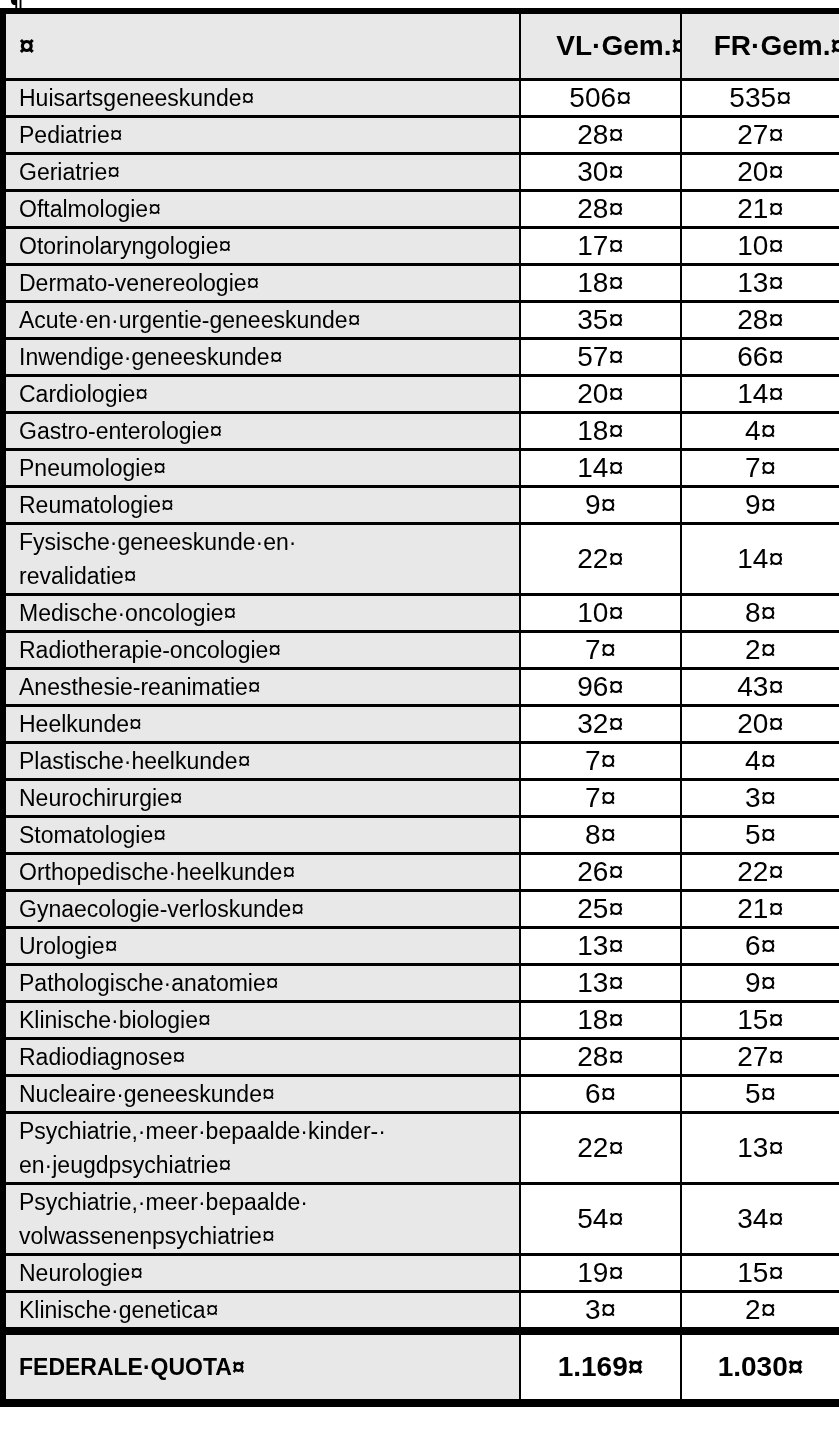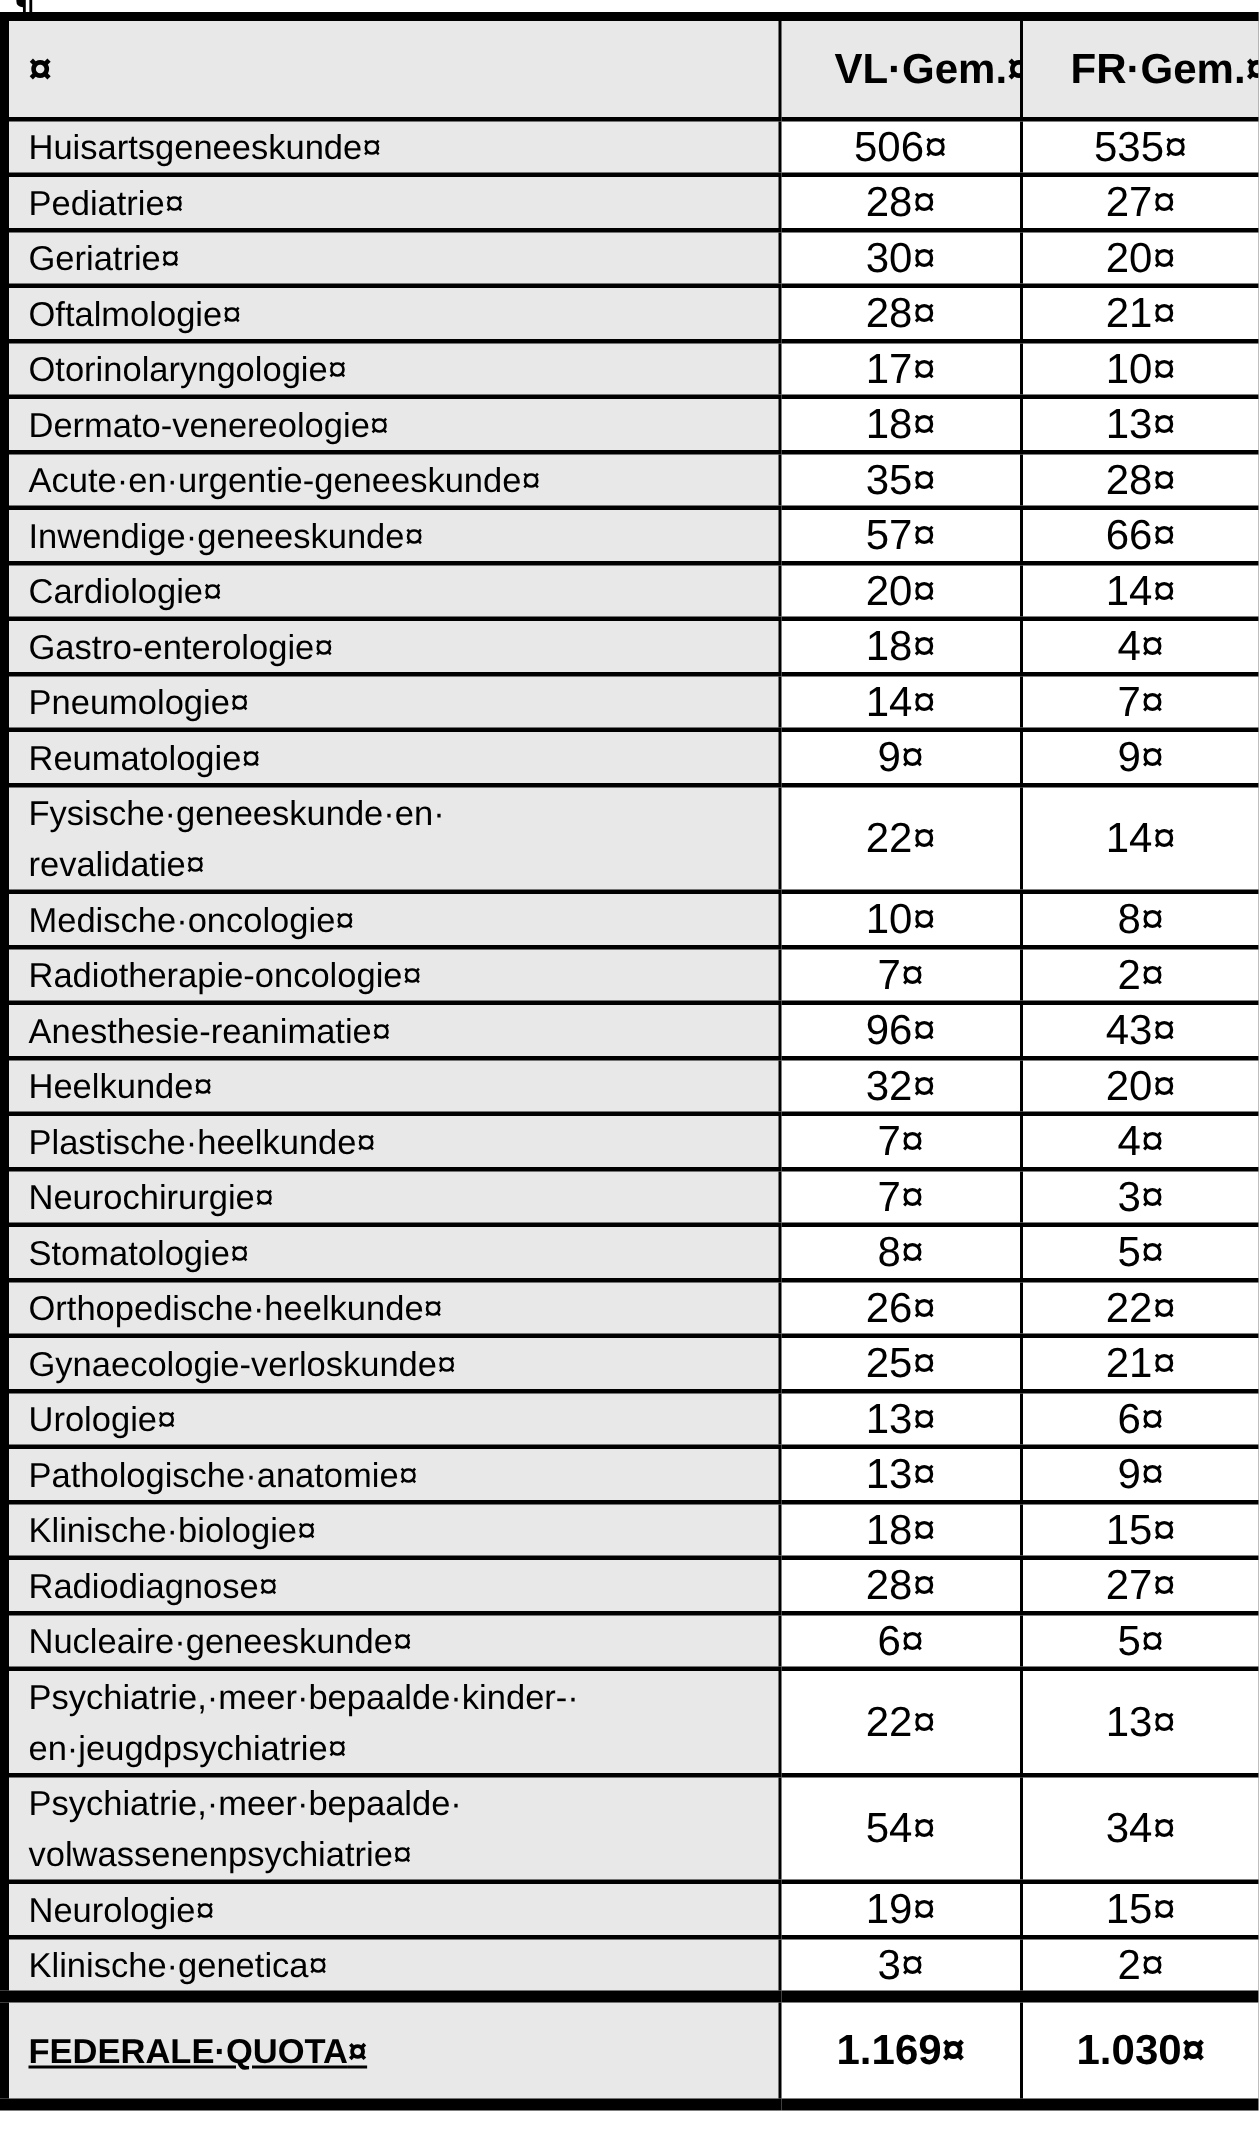--- a/index.html
+++ b/index.html
@@ -80,21 +80,21 @@
   }
   tbody tr { height: 34px; }
   .cell-text { white-space: pre-line; }
   tfoot td {
     border-top: 8px solid #000000;
     border-bottom: 8px solid #000000;
     height: 64px;
     font-weight: bold;
     font-size: 30px;
   }
-  tfoot td.label-cell { line-height: 36px; text-decoration: underline; }
+  tfoot td.label-cell { line-height: 36px; }
 </style>
 </head>
 <body>
 
 <div class="page">
 
   <div class="pilcrow-clip">
     <span class="pmark">¶</span>
   </div>
 

